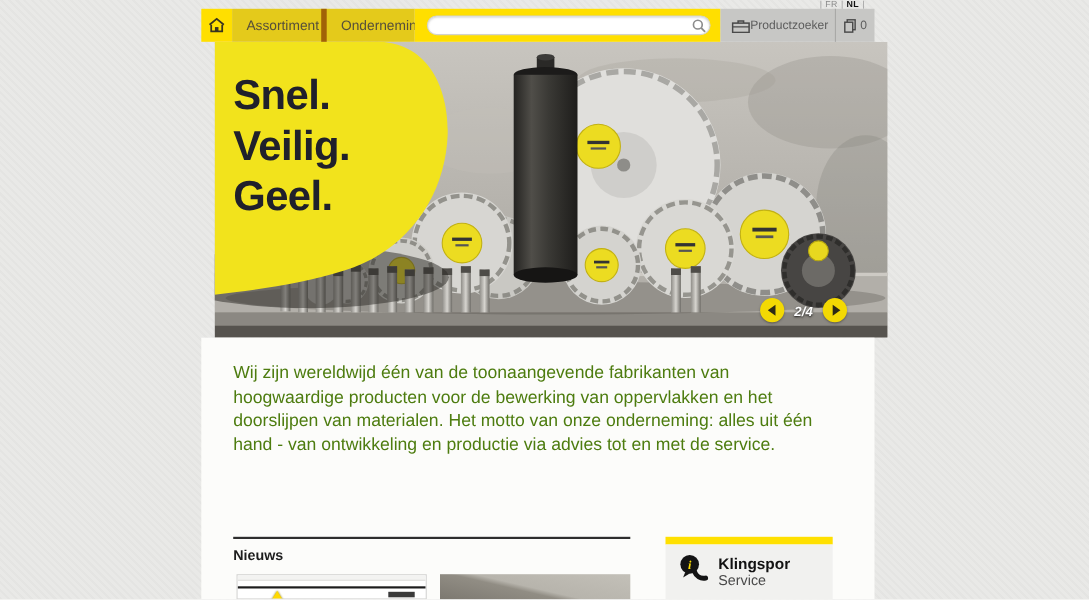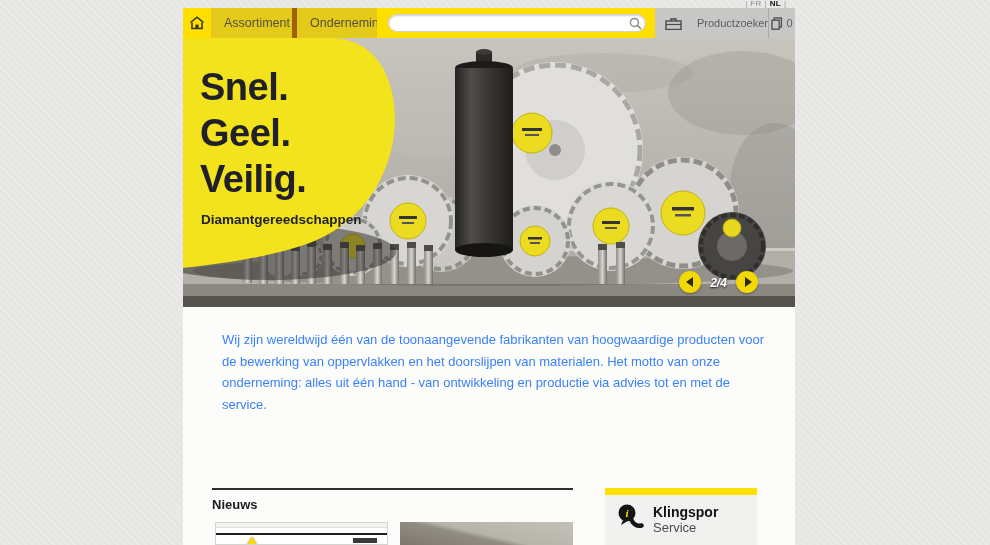--- a/index.html
+++ b/index.html
@@ -27,43 +27,43 @@
   .tabs { display:flex; background:#e4ca1b; }
   .tab { display:flex; align-items:center; padding-left:13px; font-size:12.5px; color:#564f3a;
          border-right:5px solid #a16207; cursor:pointer; }
   .tab-1 { width:86px; } .tab-2 { width:96px; } .tab-3 { width:80px; border-right:none; }
   .search-zone { flex:1; background:#ffdf00; display:flex; align-items:center; padding:0 9px 0 11px; }
   .search-pill { flex:1; height:18px; background:#fff; border:1px solid #d2d2cc; border-radius:9px;
                  display:flex; align-items:center; box-shadow:inset 0 1px 2px rgba(0,0,0,.18); overflow:hidden; }
   .search-pill input { flex:1; border:none; outline:none; background:transparent; font-size:11px; padding:0 6px; height:16px; color:#333; }
   .search-btn { width:20px; height:16px; display:flex; align-items:center; justify-content:center; cursor:pointer; background:none; border:none; }
   .gray-zone { width:140px; background:#c7c7c5; display:flex; align-items:stretch; font-size:11px; color:#5d5d5d; }
-  .pz { flex:1; display:flex; align-items:center; gap:15px; padding-left:10px; cursor:pointer; }
+  .pz { flex:1; display:flex; align-items:center; gap:0; padding-left:10px; cursor:pointer; }
   .cart { width:36px; border-left:1px solid #a9a9a7; display:flex; align-items:center; justify-content:center; gap:3px; cursor:pointer; }
 
   
-  .hero { position:absolute; top:38px; left:0; width:612px; height:269px; overflow:hidden; }
+  .hero { position:absolute; top:38px; left:12px; width:612px; height:269px; overflow:hidden; }
   .hero-img { position:absolute; left:0; top:0; }
   .headline { position:absolute; left:17px; top:26px; font-size:38px; line-height:46px; font-weight:bold;
               color:#20202b; letter-spacing:-.5px; }
   .hero-sub { position:absolute; left:18px; top:174px; font-size:13.5px; font-weight:bold; color:#22222c; }
   .arrow { position:absolute; width:22px; height:22px; border-radius:50%; background:#f3d903;
            border:none; display:flex; align-items:center; justify-content:center; cursor:pointer;
            box-shadow:0 1px 2px rgba(0,0,0,.35); padding:0; }
   .arrow-prev { left:496px; top:233px; }
   .arrow-next { left:553px; top:233px; }
   .tri { width:0; height:0; border-top:5px solid transparent; border-bottom:5px solid transparent; }
   .tri-left  { border-right:7px solid #2c2a16; margin-right:2px; }
   .tri-right { border-left:7px solid #2c2a16; margin-left:2px; }
   .slide-ind { position:absolute; left:518px; top:238px; width:35px; text-align:center; color:#fff;
                font-size:12px; font-style:italic; font-weight:bold; text-shadow:0 1px 2px rgba(0,0,0,.85); }
 
   
   .panel { position:absolute; top:307px; left:0; width:612px; height:238px; background:#fcfcfa; }
-  .intro { position:absolute; left:29px; top:22px; width:553px; font-size:13px; line-height:21.5px; color:#3b82f6;margin-left:10px; }
+  .intro { position:absolute; left:29px; top:22px; width:553px; font-size:16px; line-height:21.5px; color:#4d7c0f; }
 
   .news-rule { position:absolute; left:29px; top:181px; width:361px; height:2px; background:#2e2e2e; }
   .news-title { position:absolute; left:29px; top:190px; font-size:13px; font-weight:bold; color:#1d1d1d; }
   .thumb { position:absolute; top:215px; width:173px; height:23px; cursor:pointer; overflow:hidden; }
   .thumb1 { left:32px; background:#fff; border:1px solid #d4d4d2; }
   .t1-topbar { height:5px; background:#f3f3f1; border-bottom:1px solid #e0e0de; }
   .t1-line { margin-top:5px; height:2px; background:#1d1d1d; }
   .t1-tri { position:absolute; left:30px; top:14px; width:0; height:0;
             border-left:6px solid transparent; border-right:6px solid transparent; border-bottom:10px solid #ffd900;
             filter:drop-shadow(0 0 1px #8a7a00); }
@@ -251,24 +251,23 @@
           <rect x="415" y="206" width="9" height="6"></rect>
             <rect x="433" y="204" width="9" height="6"></rect>
         </g>
 
         <ellipse cx="85" cy="214" rx="128" ry="28" fill="#2b2926" opacity=".5"></ellipse>
         <path d="M0 0 H150 C197 2 213 46 212 84 C210 140 176 190 118 208 C80 220 36 226 0 230 Z" fill="#f2e31c"></path>
       </svg>
 
       <div class="headline">
         <div>Snel.</div>
+        <div>Veilig.</div>
         <div>Geel.</div>
-        <div>Veilig.</div>
-      </div>
-      <div class="hero-sub">Diamantgereedschappen</div>
+      </div>
 
       <button class="arrow arrow-prev">
         <span class="tri tri-left"></span>
       </button>
       <span class="slide-ind">2/4</span>
       <button class="arrow arrow-next">
         <span class="tri tri-right"></span>
       </button>
     </div>
 

